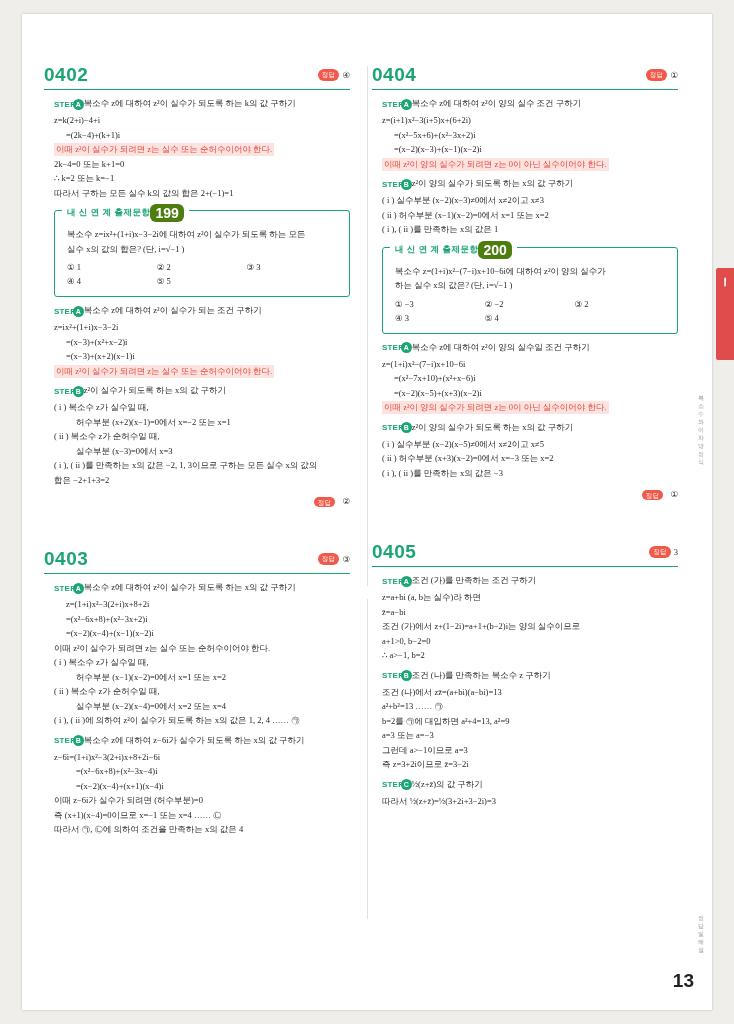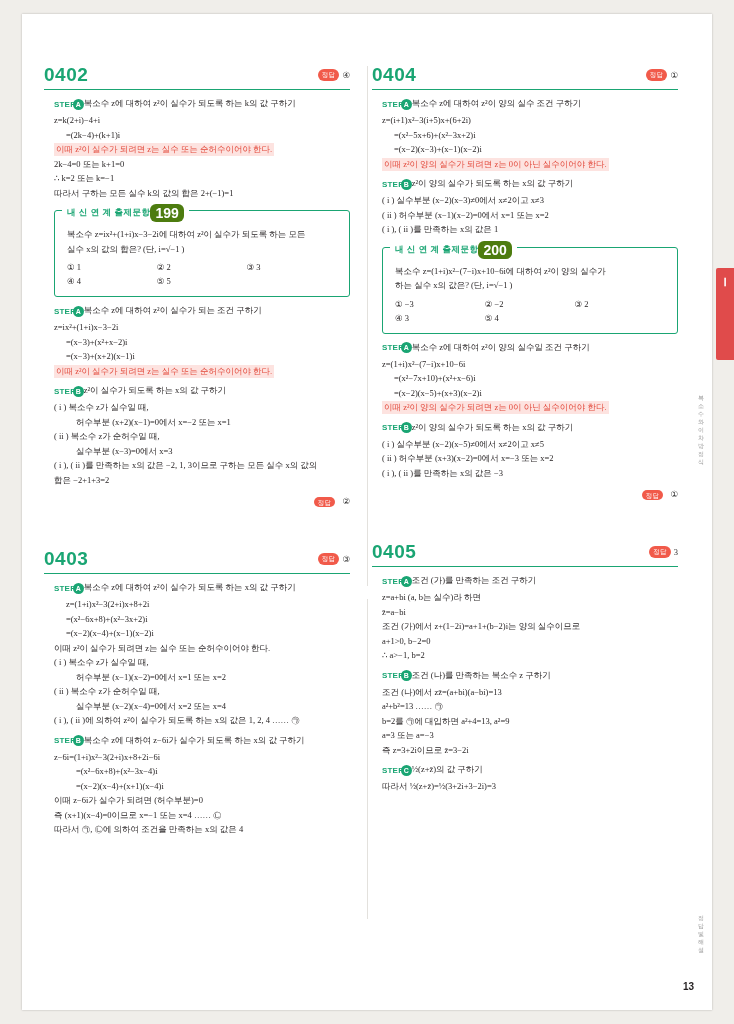--- a/index.html
+++ b/index.html
@@ -40,21 +40,21 @@
     font-family:"Liberation Sans",sans-serif;
   }
   .side-note-b{
     position:absolute;right:6px;top:900px;
     width:10px;font-size:6px;color:#9a9a9a;
     line-height:8px;text-align:center;
     font-family:"Liberation Sans",sans-serif;
   }
   .pagenum{
     position:absolute;right:18px;bottom:18px;
-    font-size:10px;font-weight:bold;
+    font-size:19px;font-weight:bold;
     font-family:"Liberation Sans",sans-serif;
     color:#231f20;
   }
   .col{
     position:absolute;top:50px;width:306px;
   }
   .col-left{left:22px;}
   .col-right{left:350px;}
   .divider{
     position:absolute;left:345px;top:52px;
@@ -366,20 +366,21 @@
 
         <div class="step">
           <span class="stxt">STEP</span>
           <span class="circ">B</span>
           <span class="slabel">조건 (나)를 만족하는 복소수 z 구하기</span>
         </div>
         <div class="line">조건 (나)에서 zz̄=(a+bi)(a−bi)=13</div>
         <div class="line">a²+b²=13                      …… ㉠</div>
         <div class="line">b=2를 ㉠에 대입하면 a²+4=13, a²=9</div>
         <div class="line">a=3 또는 a=−3</div>
+        <div class="line">그런데 a&gt;−1이므로 a=3</div>
         <div class="line">즉 z=3+2i이므로 z̄=3−2i</div>
 
         <div class="step">
           <span class="stxt">STEP</span>
           <span class="circ">C</span>
           <span class="slabel">½(z+z̄)의 값 구하기</span>
         </div>
         <div class="line">따라서 ½(z+z̄)=½(3+2i+3−2i)=3</div>
       </div>
     </div>

